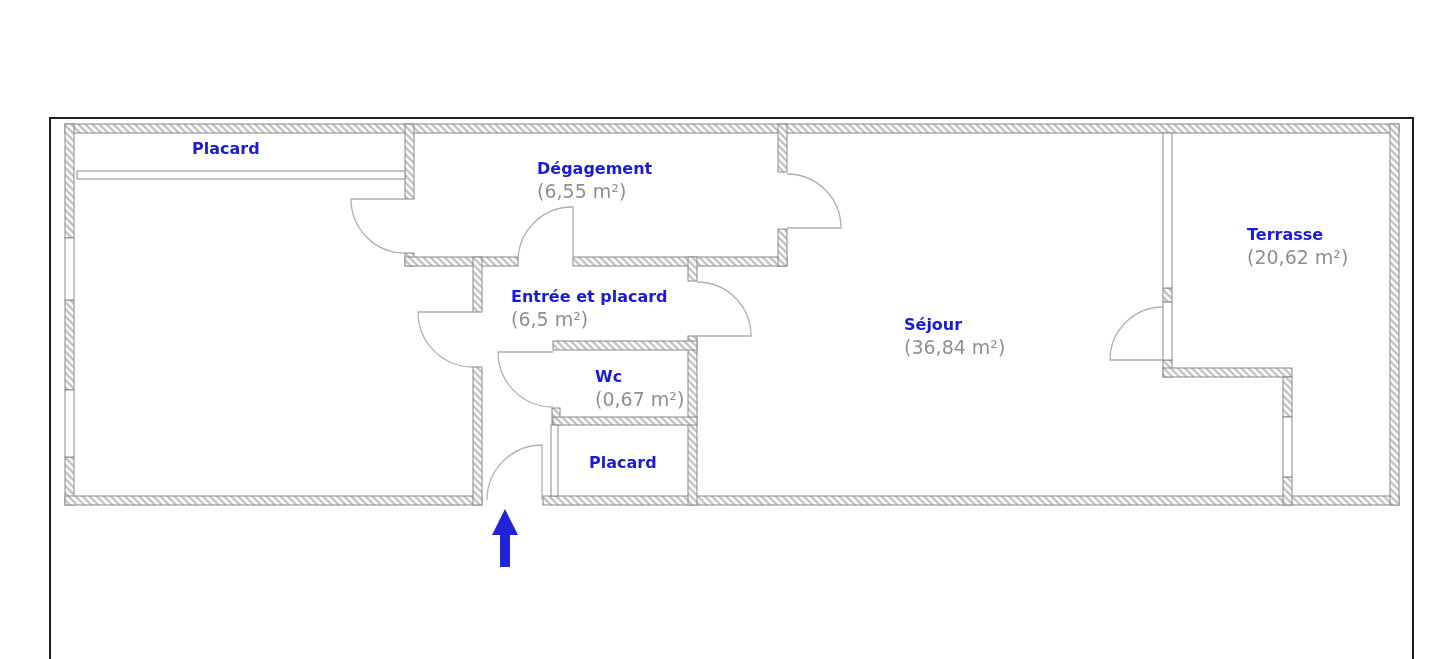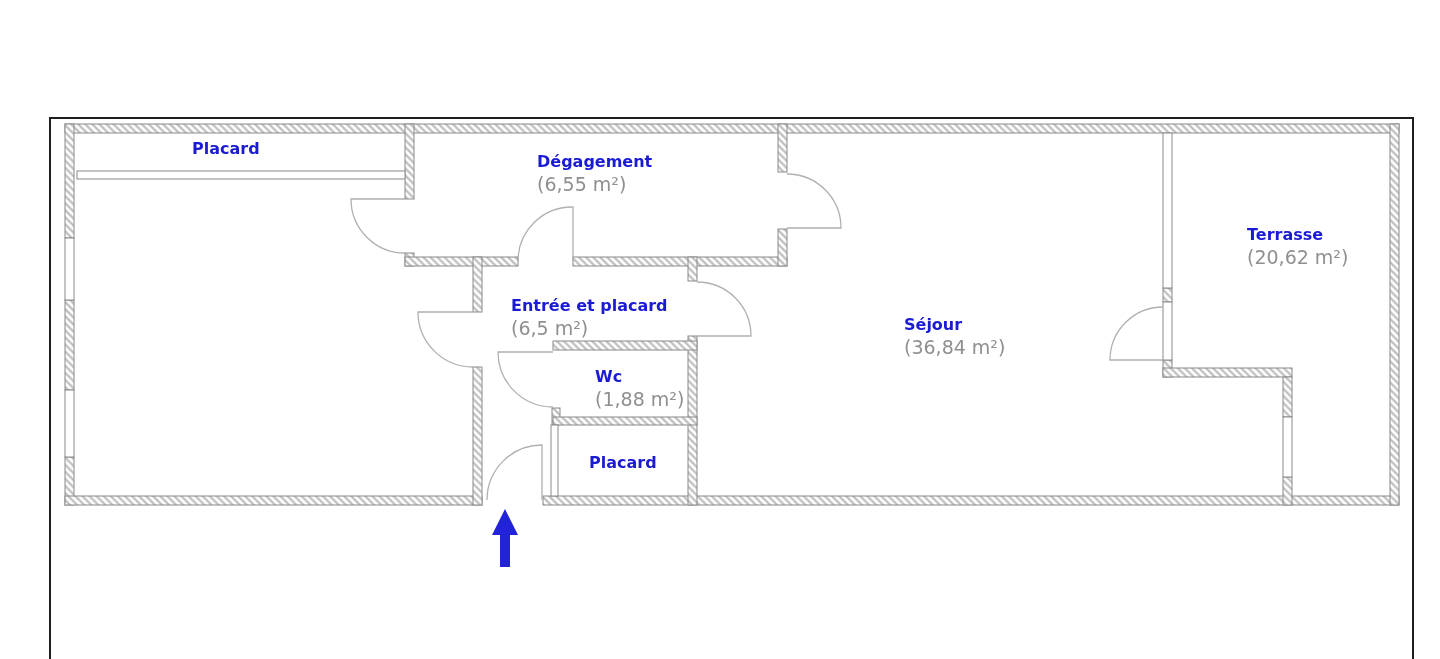--- a/index.html
+++ b/index.html
@@ -96,34 +96,34 @@
       <path d="M542,500 L542,445 A55,55 0 0 0 487,500"></path>
     </g>
 
     <polygon class="arrow" points="505,509 492,535 500,535 500,567 510,567 510,535 518,535"></polygon>
   </svg>
 
   <div class="room-label" style="left:192px;top:138px">
     <div class="rname">Placard</div>
   </div>
 
-  <div class="room-label" style="left:537px;top:151px">
+  <div class="room-label" style="left:537px;top:158px">
     <div class="rname">Dégagement</div>
     <div class="rarea">(6,55 m²)</div>
   </div>
 
 
-  <div class="room-label" style="left:511px;top:295px">
+  <div class="room-label" style="left:511px;top:286px">
     <div class="rname">Entrée et placard</div>
     <div class="rarea">(6,5 m²)</div>
   </div>
 
   <div class="room-label" style="left:595px;top:366px">
     <div class="rname">Wc</div>
-    <div class="rarea">(1,88 m²)</div>
+    <div class="rarea">(0,67 m²)</div>
   </div>
 
   <div class="room-label" style="left:589px;top:452px">
     <div class="rname">Placard</div>
   </div>
 
   <div class="room-label" style="left:904px;top:314px">
     <div class="rname">Séjour</div>
     <div class="rarea">(36,84 m²)</div>
   </div>

